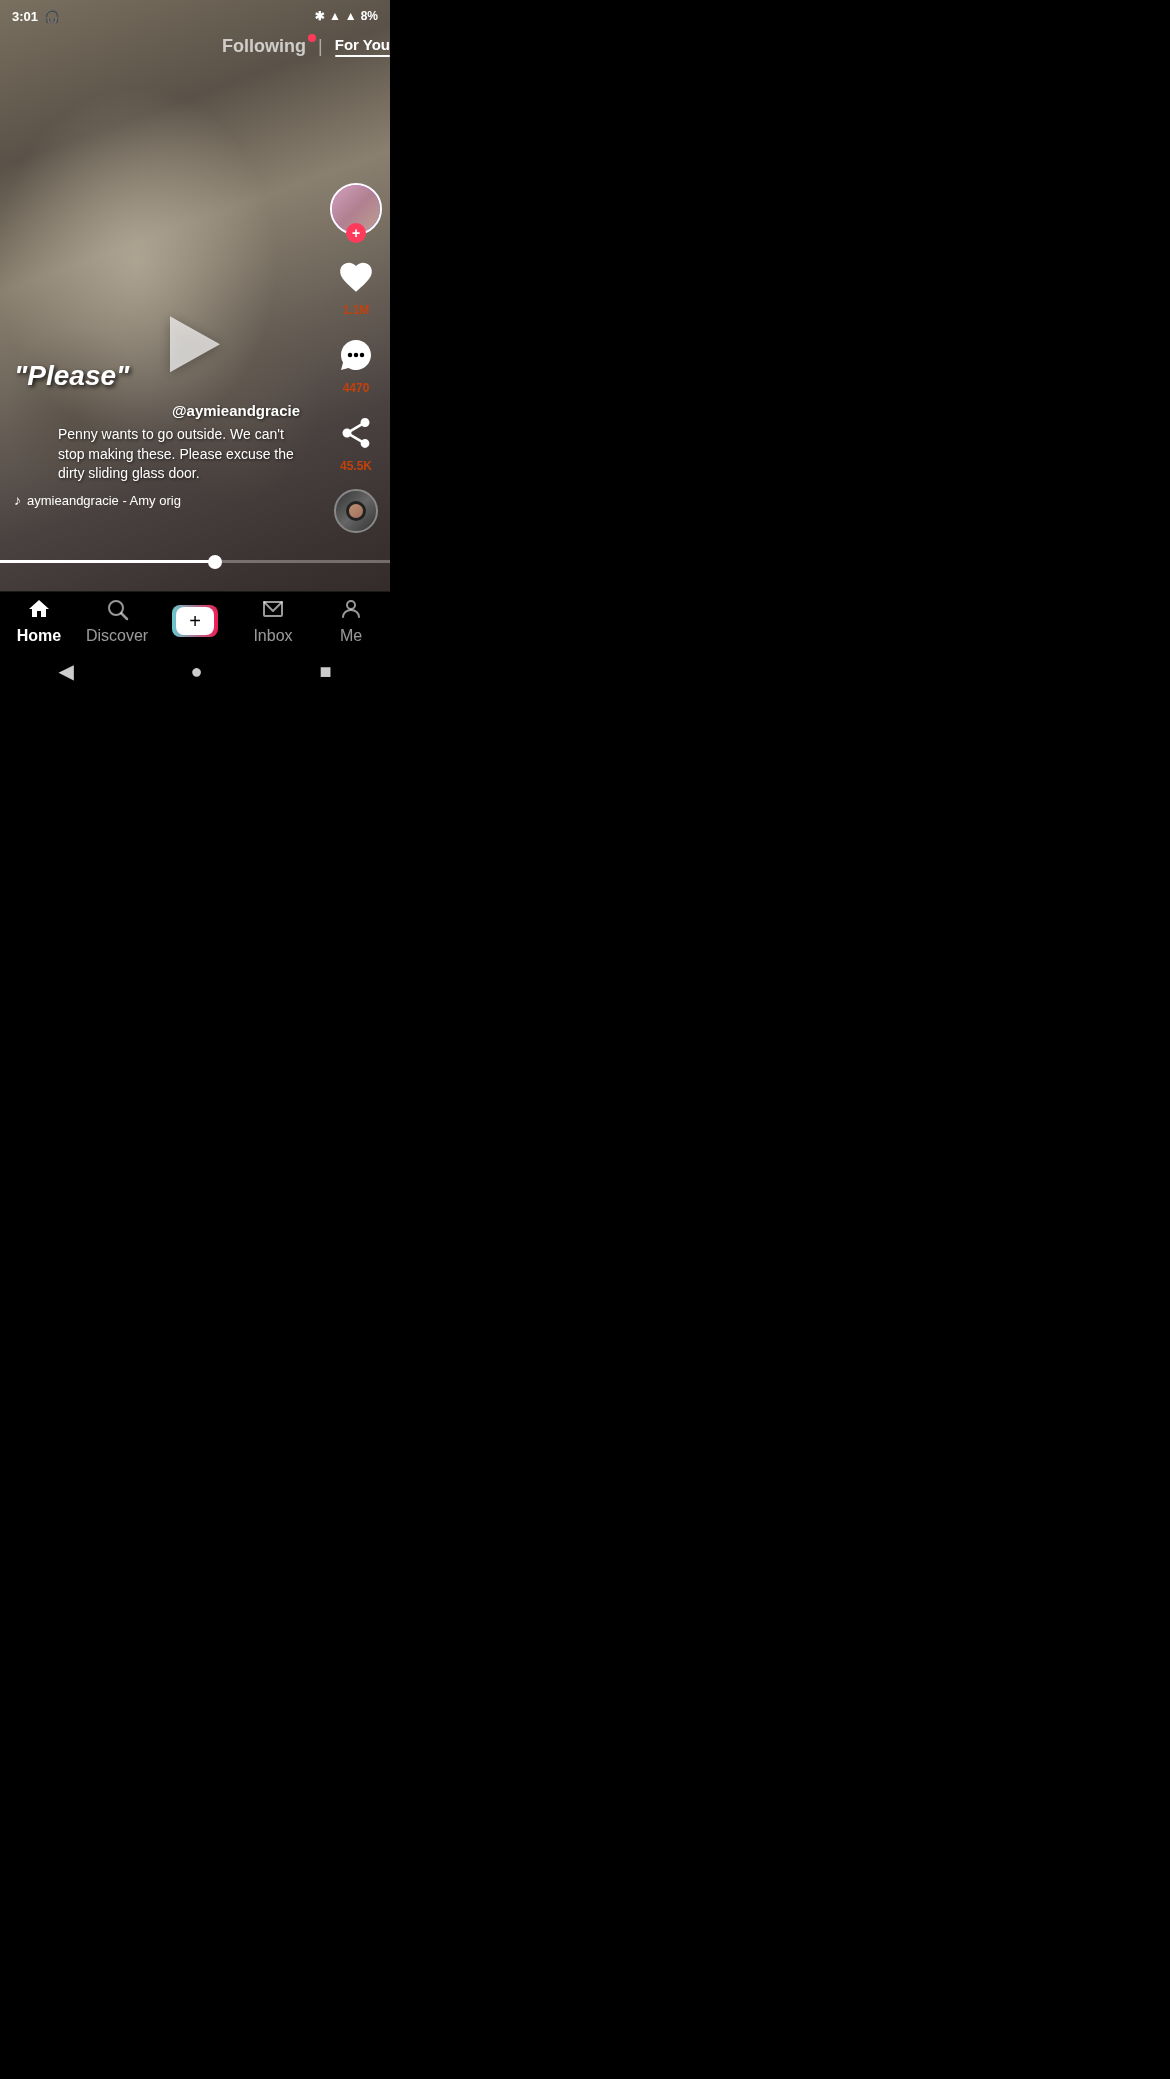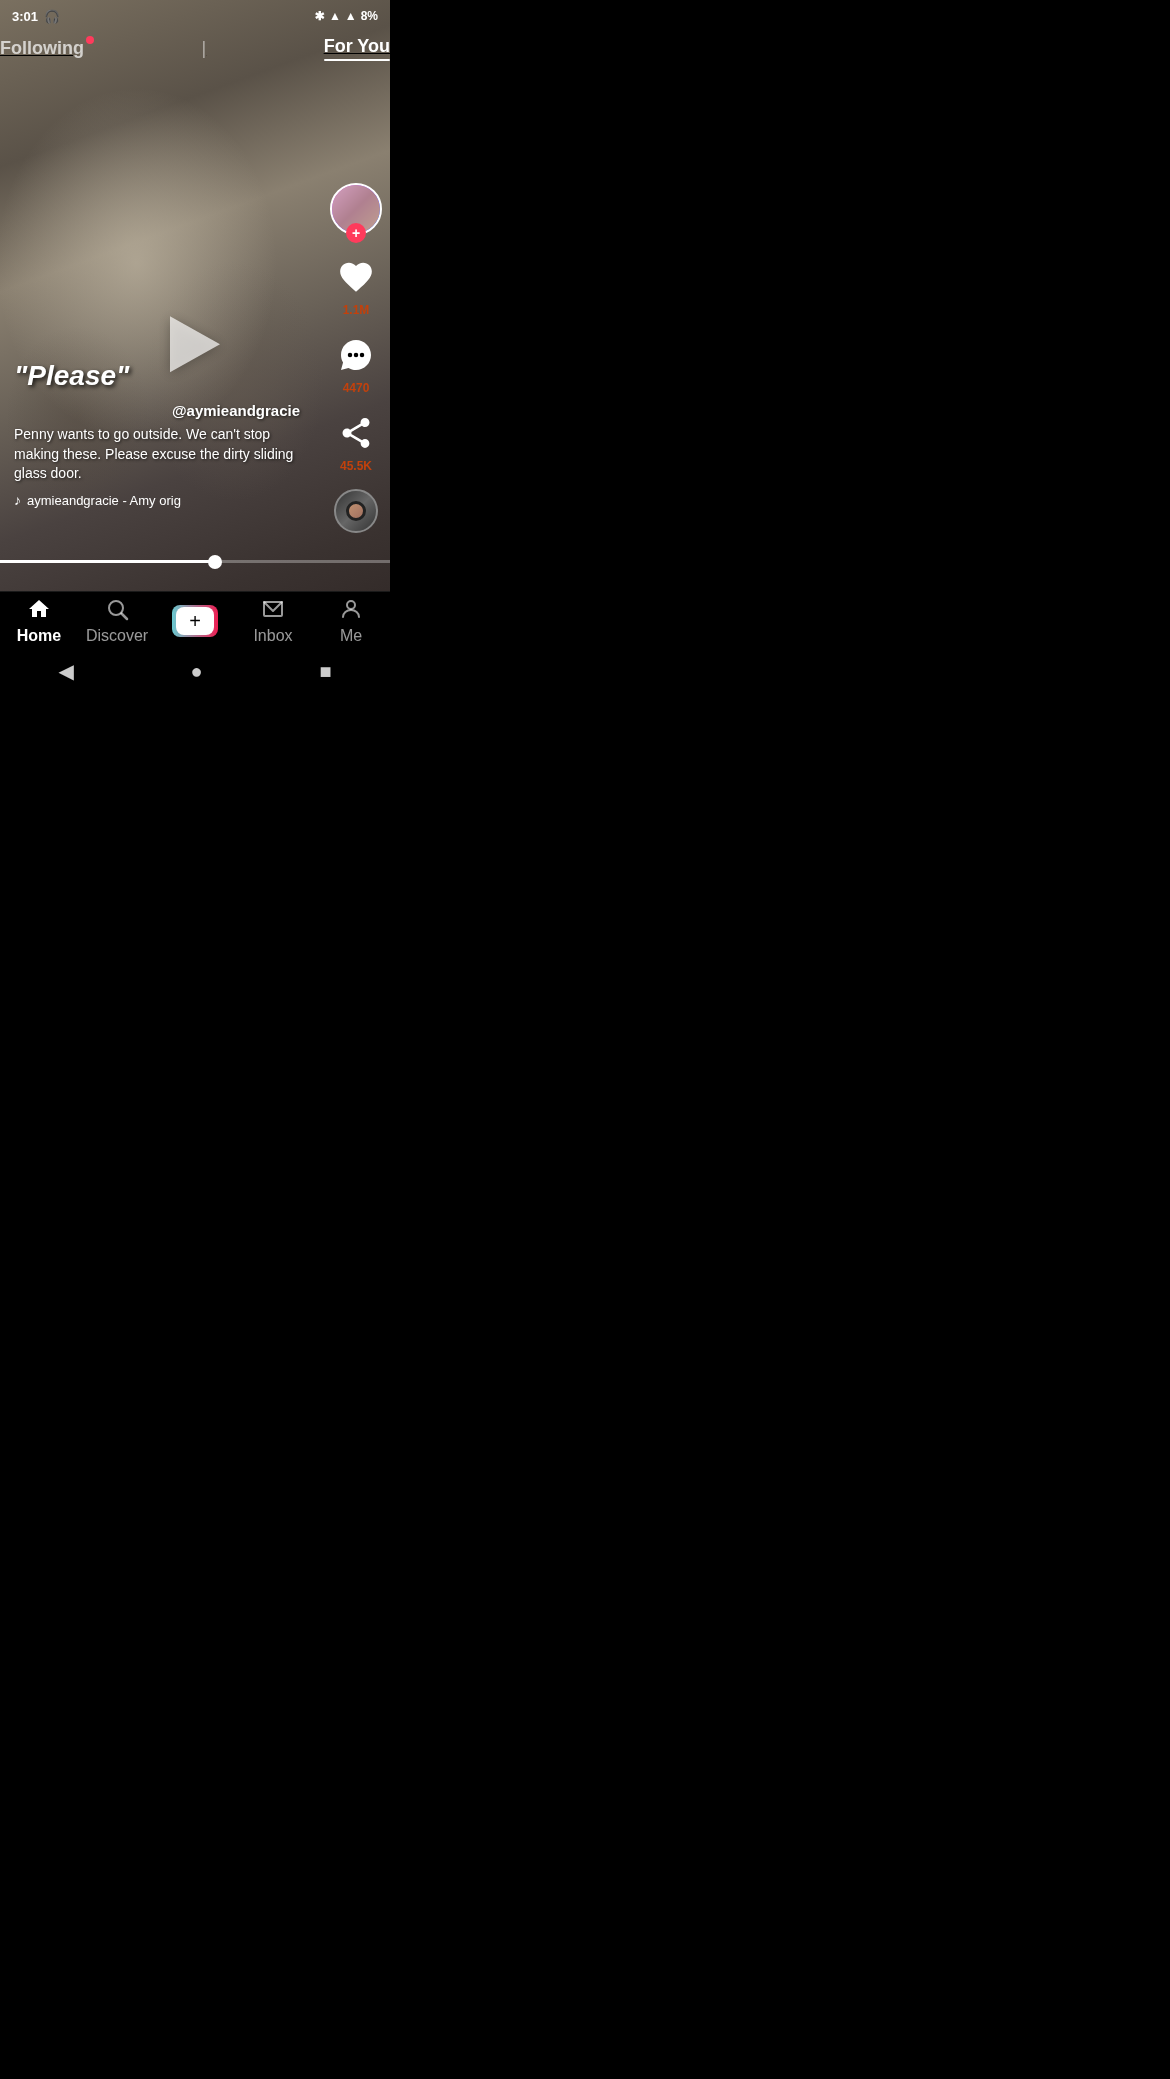--- a/index.html
+++ b/index.html
@@ -58,25 +58,24 @@
         radial-gradient(ellipse 120px 150px at 20% 60%, rgba(80,70,60,0.4) 0%, transparent 60%);
     }
 
     
     .top-nav {
       position: absolute;
       top: 28px;
       left: 0; right: 0;
       display: flex;
       align-items: center;
-      justify-content: space-between;
+      justify-content: flex-end;
       gap: 12px;
       z-index: 100;
       padding: 8px 0;
-      text-decoration: underline;
     }
     .nav-following {
       color: rgba(255,255,255,0.7);
       font-size: 18px;
       font-weight: 600;
       position: relative;
     }
     .nav-dot {
       width: 8px; height: 8px;
       background: #ff3b5c;
@@ -84,21 +83,21 @@
       position: absolute;
       top: -2px;
       right: -10px;
     }
     .nav-divider {
       color: rgba(255,255,255,0.5);
       font-size: 18px;
     }
     .nav-foryou {
       color: #fff;
-      font-size: 18px;
+      font-size: 15px;
       font-weight: 700;
     }
     .nav-foryou-underline {
       height: 2px;
       background: #fff;
       border-radius: 1px;
       margin-top: 2px;
     }
 
     
@@ -142,20 +141,21 @@
       margin-bottom: 6px;
       text-shadow: 1px 1px 3px rgba(0,0,0,0.7);
       text-align: right;
     }
     .description {
       color: #fff;
       font-size: 14px;
       line-height: 1.4;
       text-shadow: 1px 1px 3px rgba(0,0,0,0.7);
       margin-bottom: 8px;
+      margin-left: 44px;
     }
     .music-row {
       display: flex;
       align-items: center;
       gap: 6px;
       color: #fff;
       font-size: 13px;
     }
     .music-note { font-size: 14px; }
 

